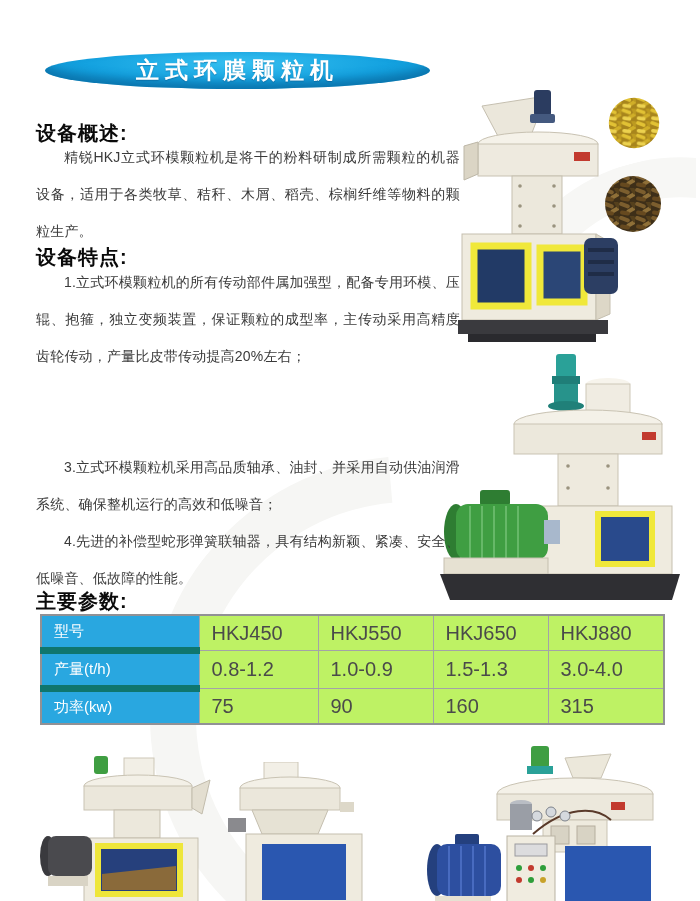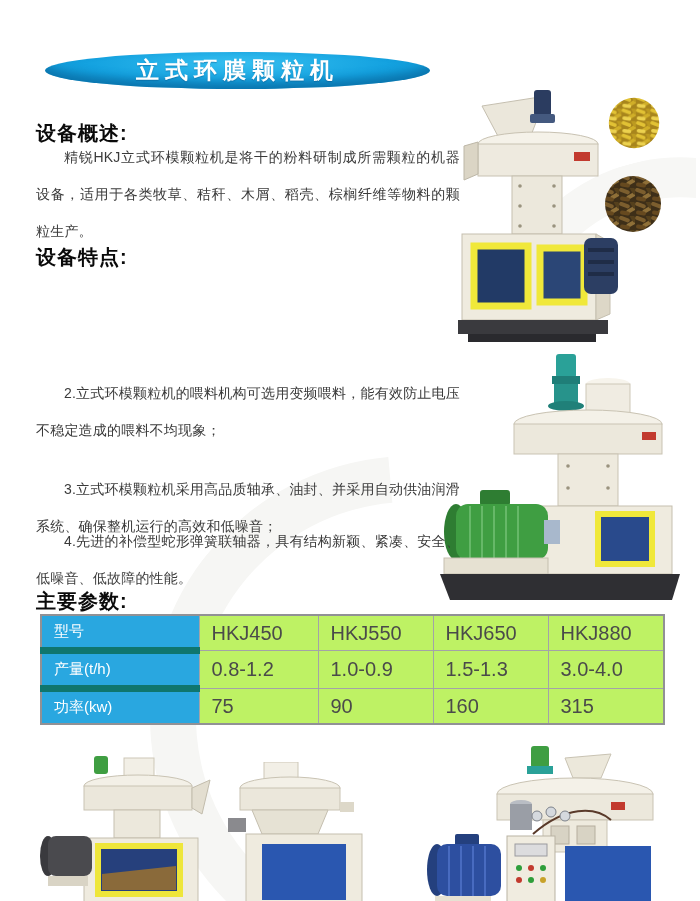--- a/index.html
+++ b/index.html
@@ -41,22 +41,22 @@
   <div class="wm wm2"></div>
 
   <div class="banner">
     <span>立式环膜颗粒机</span>
   </div>
 
   <div class="h" style="top:84px">设备概述:</div>
   <p class="para" style="top:103px">精锐HKJ立式环模颗粒机是将干的粉料研制成所需颗粒的机器设备，适用于各类牧草、秸秆、木屑、稻壳、棕榈纤维等物料的颗粒生产。</p>
 
   <div class="h" style="top:208px">设备特点:</div>
-  <p class="para" style="top:339px">2.立式环模颗粒机的喂料机构可选用变频喂料，能有效防止电压不稳定造成的喂料不均现象；</p>
-  <p class="para" style="top:435px">3.立式环模颗粒机采用高品质轴承、油封、并采用自动供油润滑系统、确保整机运行的高效和低噪音；</p>
+  <p class="para" style="top:228px">1.立式环模颗粒机的所有传动部件属加强型，配备专用环模、压辊、抱箍，独立变频装置，保证颗粒的成型率，主传动采用高精度齿轮传动，产量比皮带传动提高20%左右；</p>
+  <p class="para" style="top:413px">3.立式环模颗粒机采用高品质轴承、油封、并采用自动供油润滑系统、确保整机运行的高效和低噪音；</p>
   <p class="para" style="top:487px">4.先进的补偿型蛇形弹簧联轴器，具有结构新颖、紧凑、安全、低噪音、低故障的性能。</p>
 
   <div class="h" style="top:552px">主要参数:</div>
 
   <table class="ptable">
     <colgroup>
         <col style="width:158px">
         <col style="width:119px">
         <col style="width:115px">
         <col style="width:115px">

